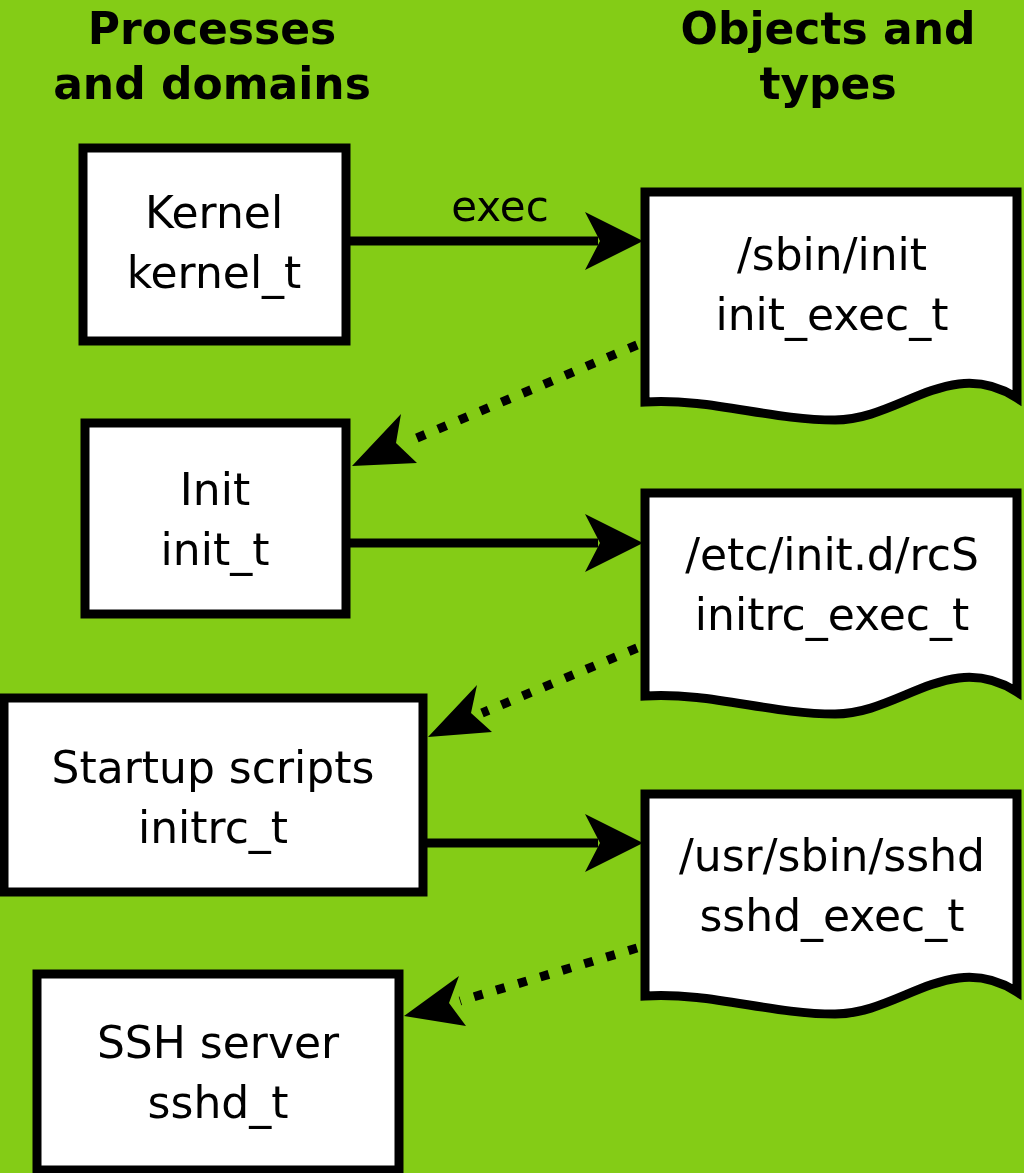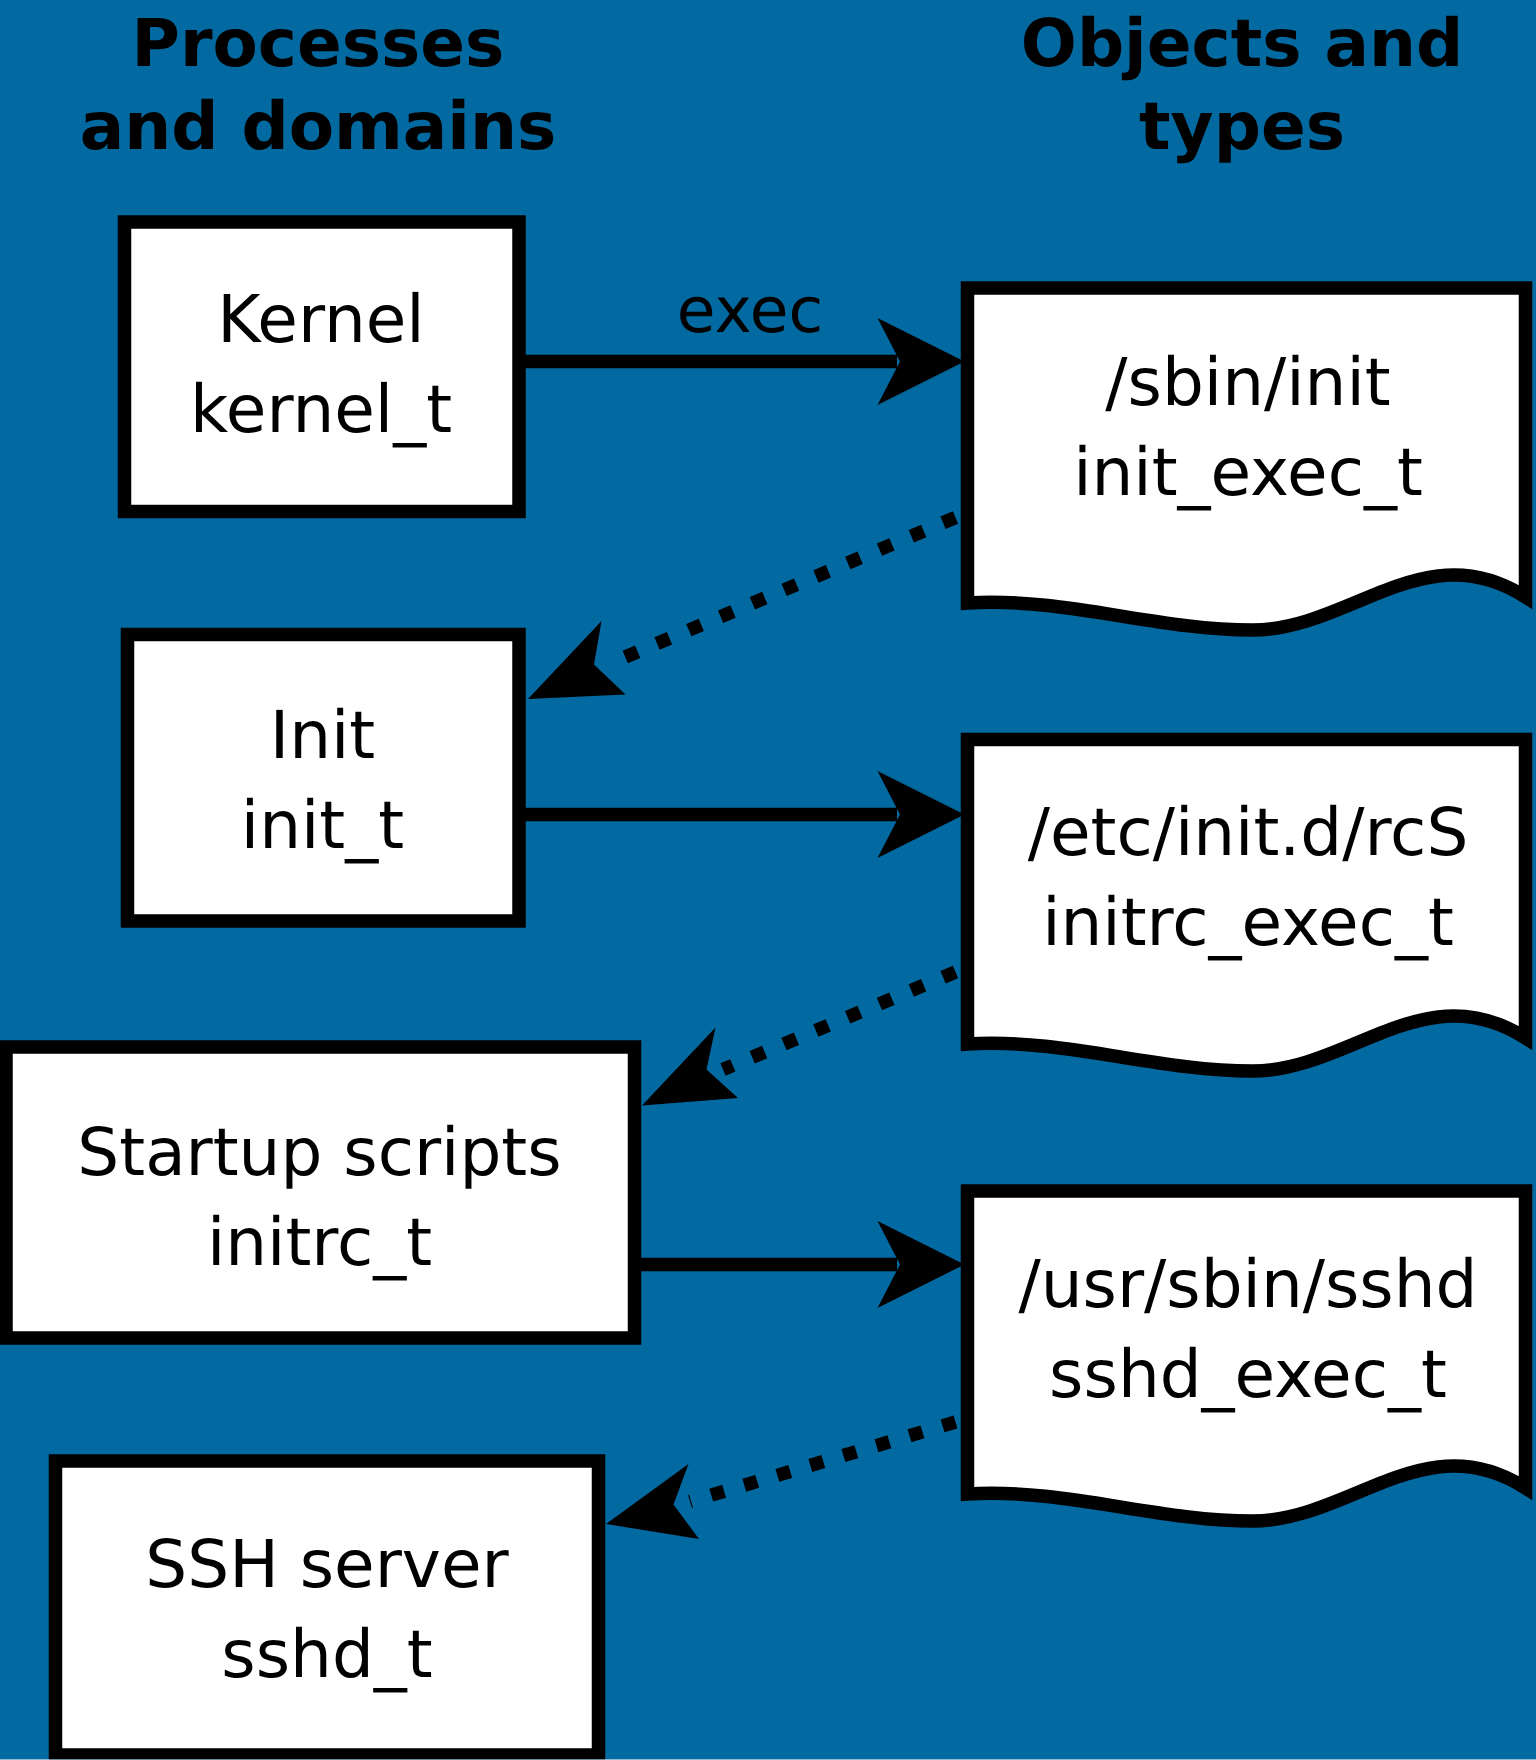--- a/index.html
+++ b/index.html
@@ -10,21 +10,21 @@
   body {
     width: 1024px;
     height: 1173px;
     font-family: "DejaVu Sans", sans-serif;
     overflow: hidden;
   }
   #stage {
     position: relative;
     width: 1024px;
     height: 1173px;
-    background: #0369a1;
+    background: #84cc16;
   }
   #diagram {
     display: block;
     width: 1024px;
     height: 1173px;
   }
   .col-heading {
     font-family: "DejaVu Sans", sans-serif;
     font-weight: bold;
     font-size: 44px;

